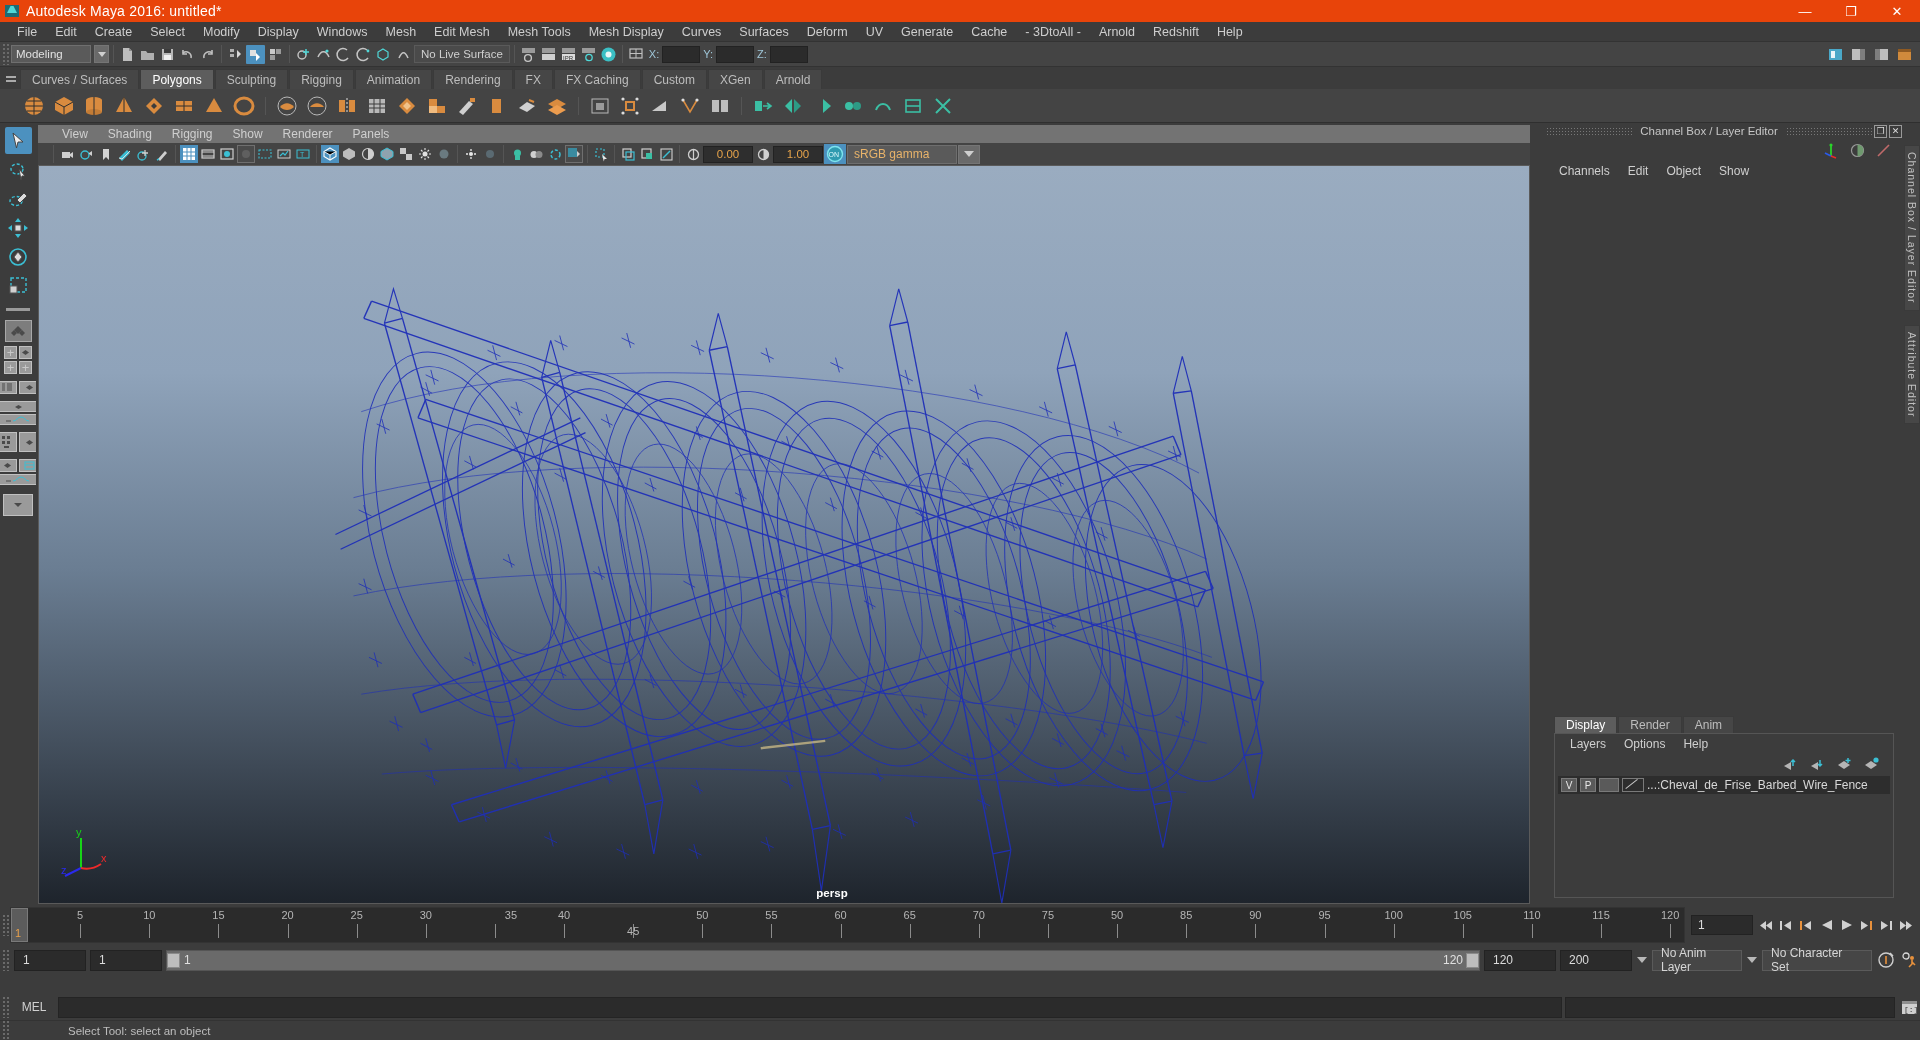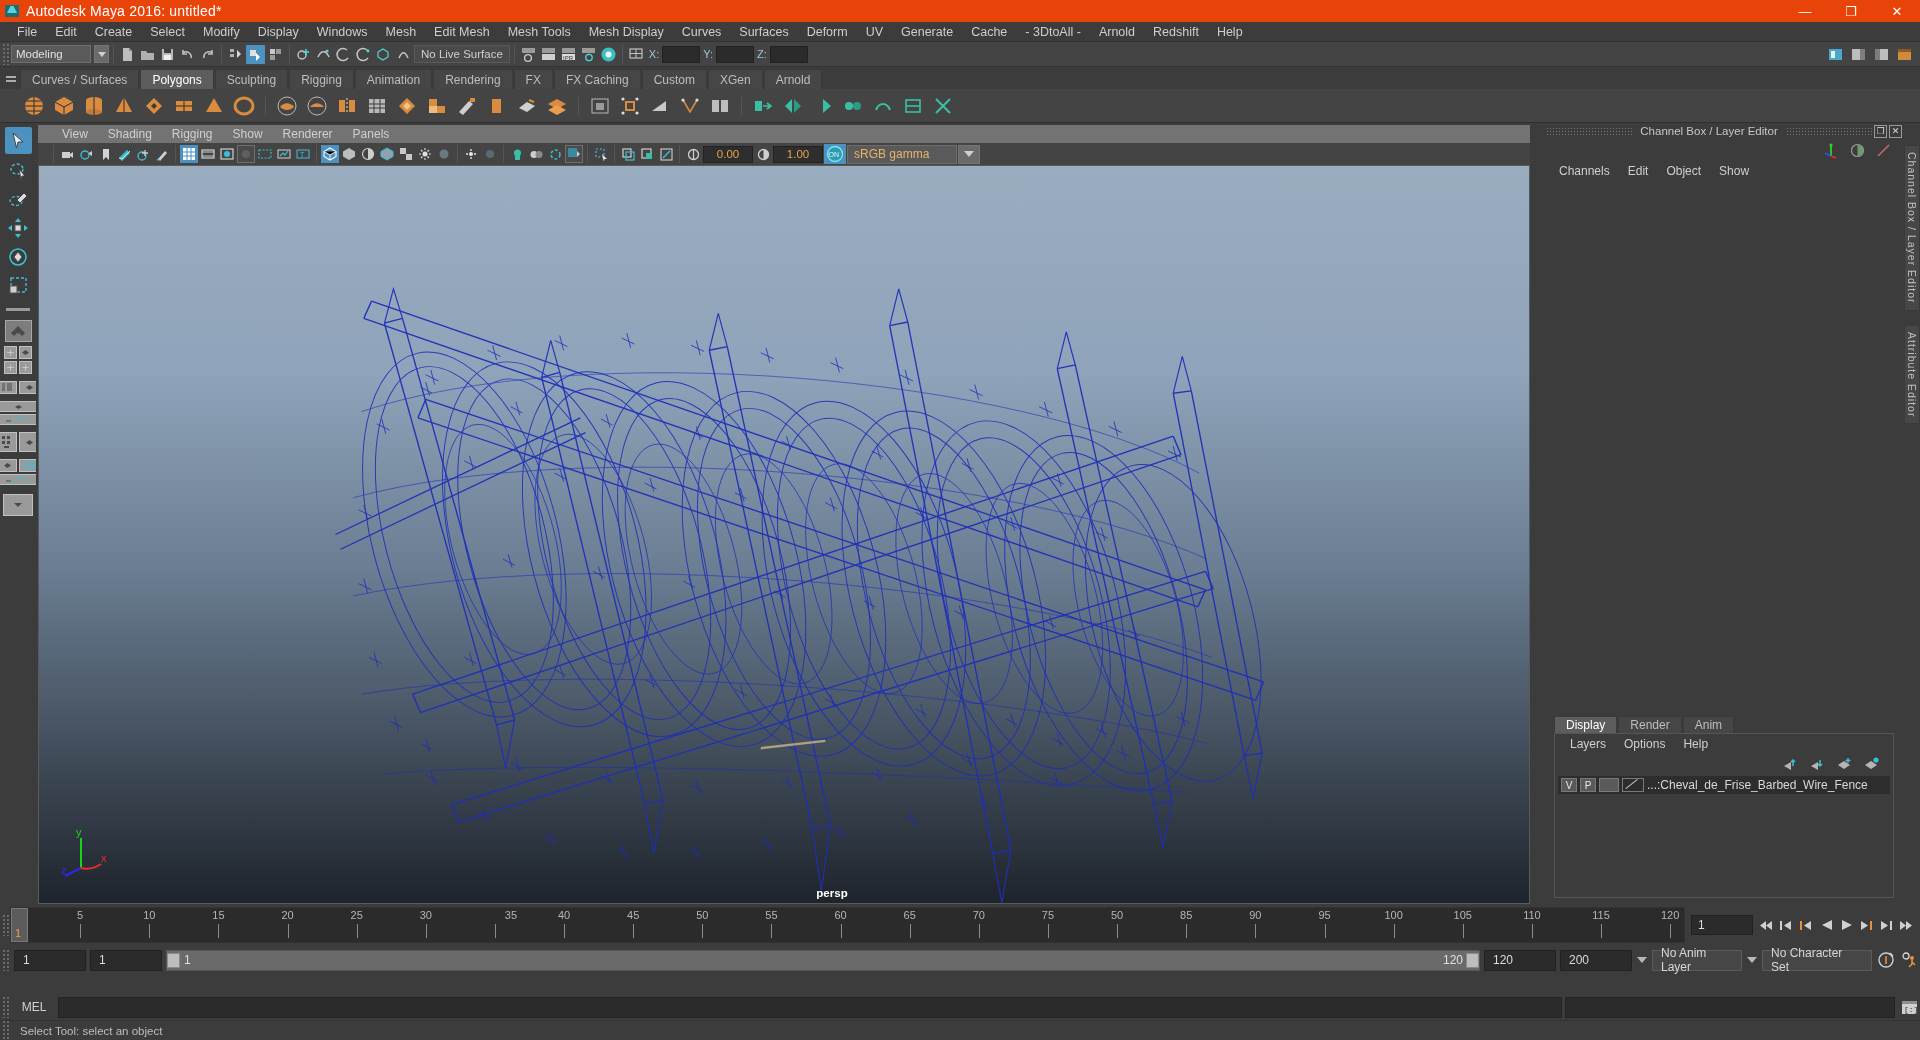--- a/index.html
+++ b/index.html
@@ -165,21 +165,21 @@
   
   .cmdrow { height:26px; background:#3c3c3c; display:flex; align-items:center; gap:3px;
             padding-left:2px; }
   .mellbl { width:42px; font-size:12px; color:#d0d0d0; text-align:center; }
   .cmdinput { flex:1; height:21px; background:#2b2b2b; border:1px solid #242424; }
   .cmdtail { width:330px; height:21px; background:#2b2b2b; border:1px solid #242424; }
   .cmdicon { width:22px; height:21px; display:flex; align-items:center; justify-content:center; }
 
   
   .helpline { height:20px; background:#3c3c3c; display:flex; align-items:center; padding-left:2px;
-              font-size:11.5px; color:#bdbdbd; border-top:1px solid #333; }
+              font-size:11.5px; color:#bdbdbd; border-top:1px solid #333;gap:48px; }
   .helpline .txt { padding-left:10px; }
 
   svg { display:block; }
 </style>
 </head>
 <body>
 
 <div class="titlebar">
   <span class="tb-icon">
     <span class="g1"></span>
@@ -1194,21 +1194,21 @@
         <span class="ticklbl" style="left: 16.5289%;">20</span>
         <span class="tick" style="left: 20.6612%;"></span>
         <span class="ticklbl" style="left: 20.6612%;">25</span>
         <span class="tick" style="left: 24.7934%;"></span>
         <span class="ticklbl" style="left: 24.7934%;">30</span>
         <span class="tick" style="left: 28.9256%;"></span>
         <span class="ticklbl" style="left: 28.9256%; margin-left: 16px;">35</span>
         <span class="tick" style="left: 33.0579%;"></span>
         <span class="ticklbl" style="left: 33.0579%;">40</span>
         <span class="tick" style="left: 37.1901%;"></span>
-        <span class="ticklbl" style="left: 37.1901%;">45</span>
+        <span class="ticklbl" style="left: 37.1901%; margin-top: 16px;">45</span>
         <span class="tick" style="left: 41.3223%;"></span>
         <span class="ticklbl" style="left: 41.3223%;">50</span>
         <span class="tick" style="left: 45.4545%;"></span>
         <span class="ticklbl" style="left: 45.4545%;">55</span>
         <span class="tick" style="left: 49.5868%;"></span>
         <span class="ticklbl" style="left: 49.5868%;">60</span>
         <span class="tick" style="left: 53.719%;"></span>
         <span class="ticklbl" style="left: 53.719%;">65</span>
         <span class="tick" style="left: 57.8512%;"></span>
         <span class="ticklbl" style="left: 57.8512%;">70</span>

